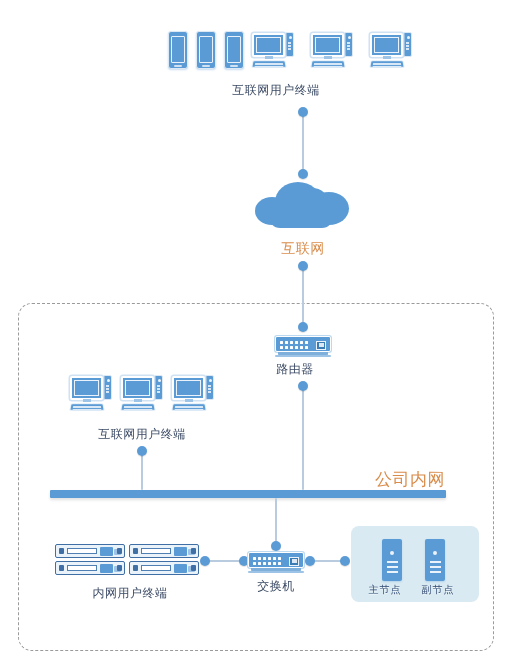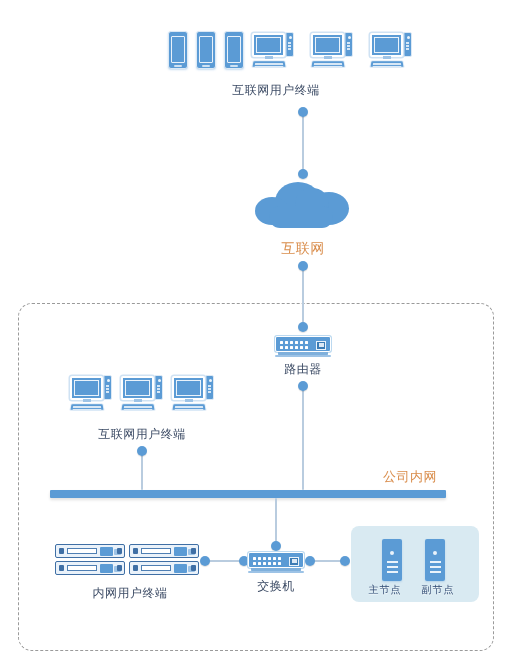--- a/index.html
+++ b/index.html
@@ -268,21 +268,21 @@
           <i style="left:5px;top:5px;"></i>
           <i style="left:10px;top:5px;"></i>
         <i style="left:15px;top:5px;"></i>
           <i style="left:20px;top:5px;"></i>
           <i style="left:25px;top:5px;"></i>
       </div>
       <div class="screen"></div>
     </div>
     <div class="base"></div>
   </div>
-  <div class="label" style="left:253px;top:361px;width:100px;">路由器</div>
+  <div class="label" style="left:245px;top:361px;width:100px;">路由器</div>
 
   <div class="vline" style="left:302px;top:385px;height:105px;"></div>
   <div class="dot" style="left:298px;top:381px;"></div>
 
   <div class="abs" style="left:70px;top:374px;width:145px;height:45px;">
     <div class="pc" style="left:0px;top:0px;">
       <div class="tower"></div>
         <div class="monitor"></div>
         <div class="stand"></div>
         <div class="keyboard"></div>
@@ -298,21 +298,21 @@
         <div class="monitor"></div>
         <div class="stand"></div>
         <div class="keyboard"></div>
     </div>
   </div>
   <div class="label" style="left:62px;top:426px;width:160px;">互联网用户终端</div>
 
   <div class="vline" style="left:141px;top:451px;height:39px;"></div>
   <div class="dot" style="left:137px;top:446px;"></div>
 
-  <div class="label label-orange" style="left:365px;top:468px;width:90px;font-size:13px;">公司内网</div>
+  <div class="label label-orange" style="left:365px;top:468px;width:90px;font-size:17px;">公司内网</div>
   <div class="bus" style="left:50px;top:490px;width:396px;height:8px;"></div>
 
   <div class="vline" style="left:275px;top:498px;height:48px;"></div>
   <div class="dot" style="left:271px;top:541px;"></div>
 
   <div class="abs" style="left:55px;top:544px;width:150px;height:32px;">
     <div class="srv" style="left:0px;top:0px;">
       <div class="led"></div>
         <div class="bay"></div>
         <div class="blk"></div>

